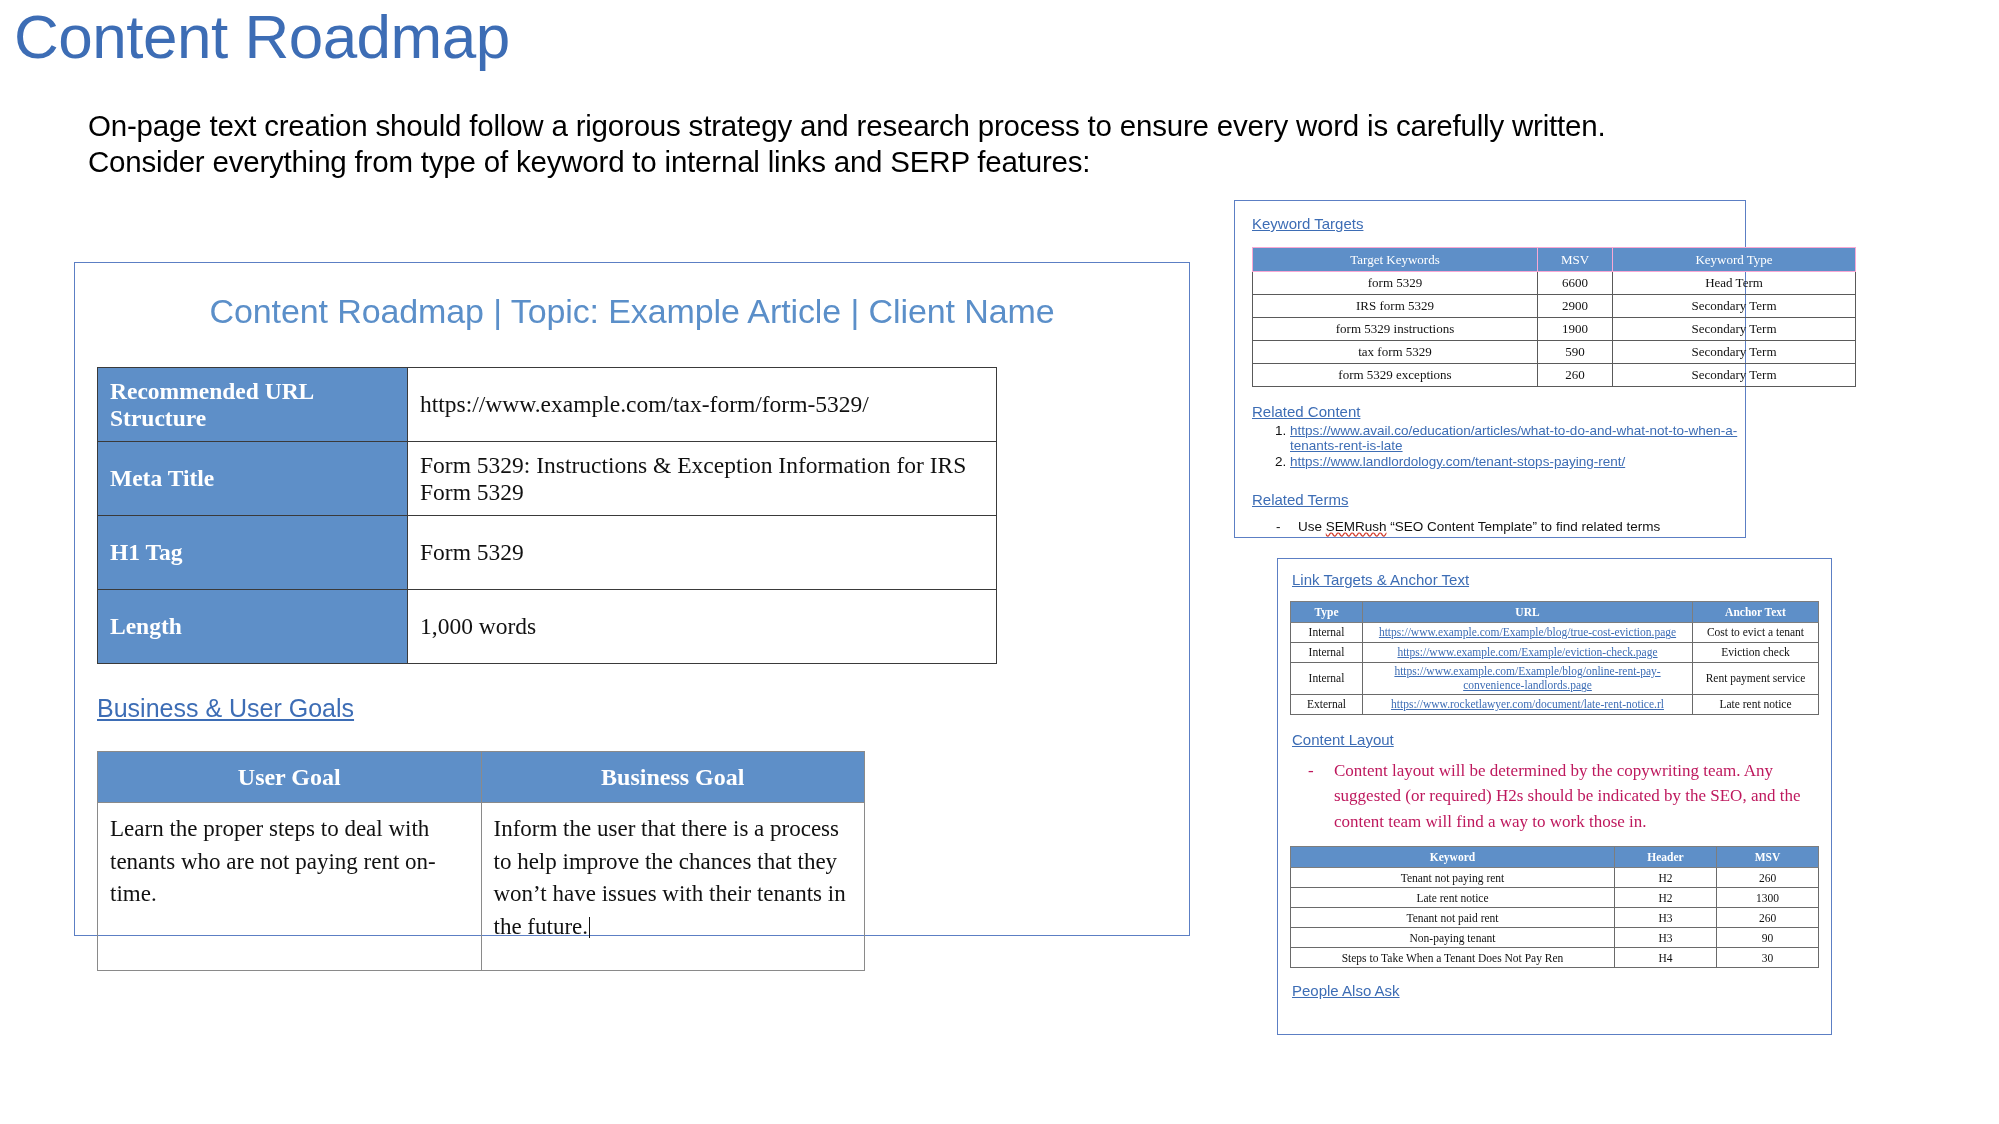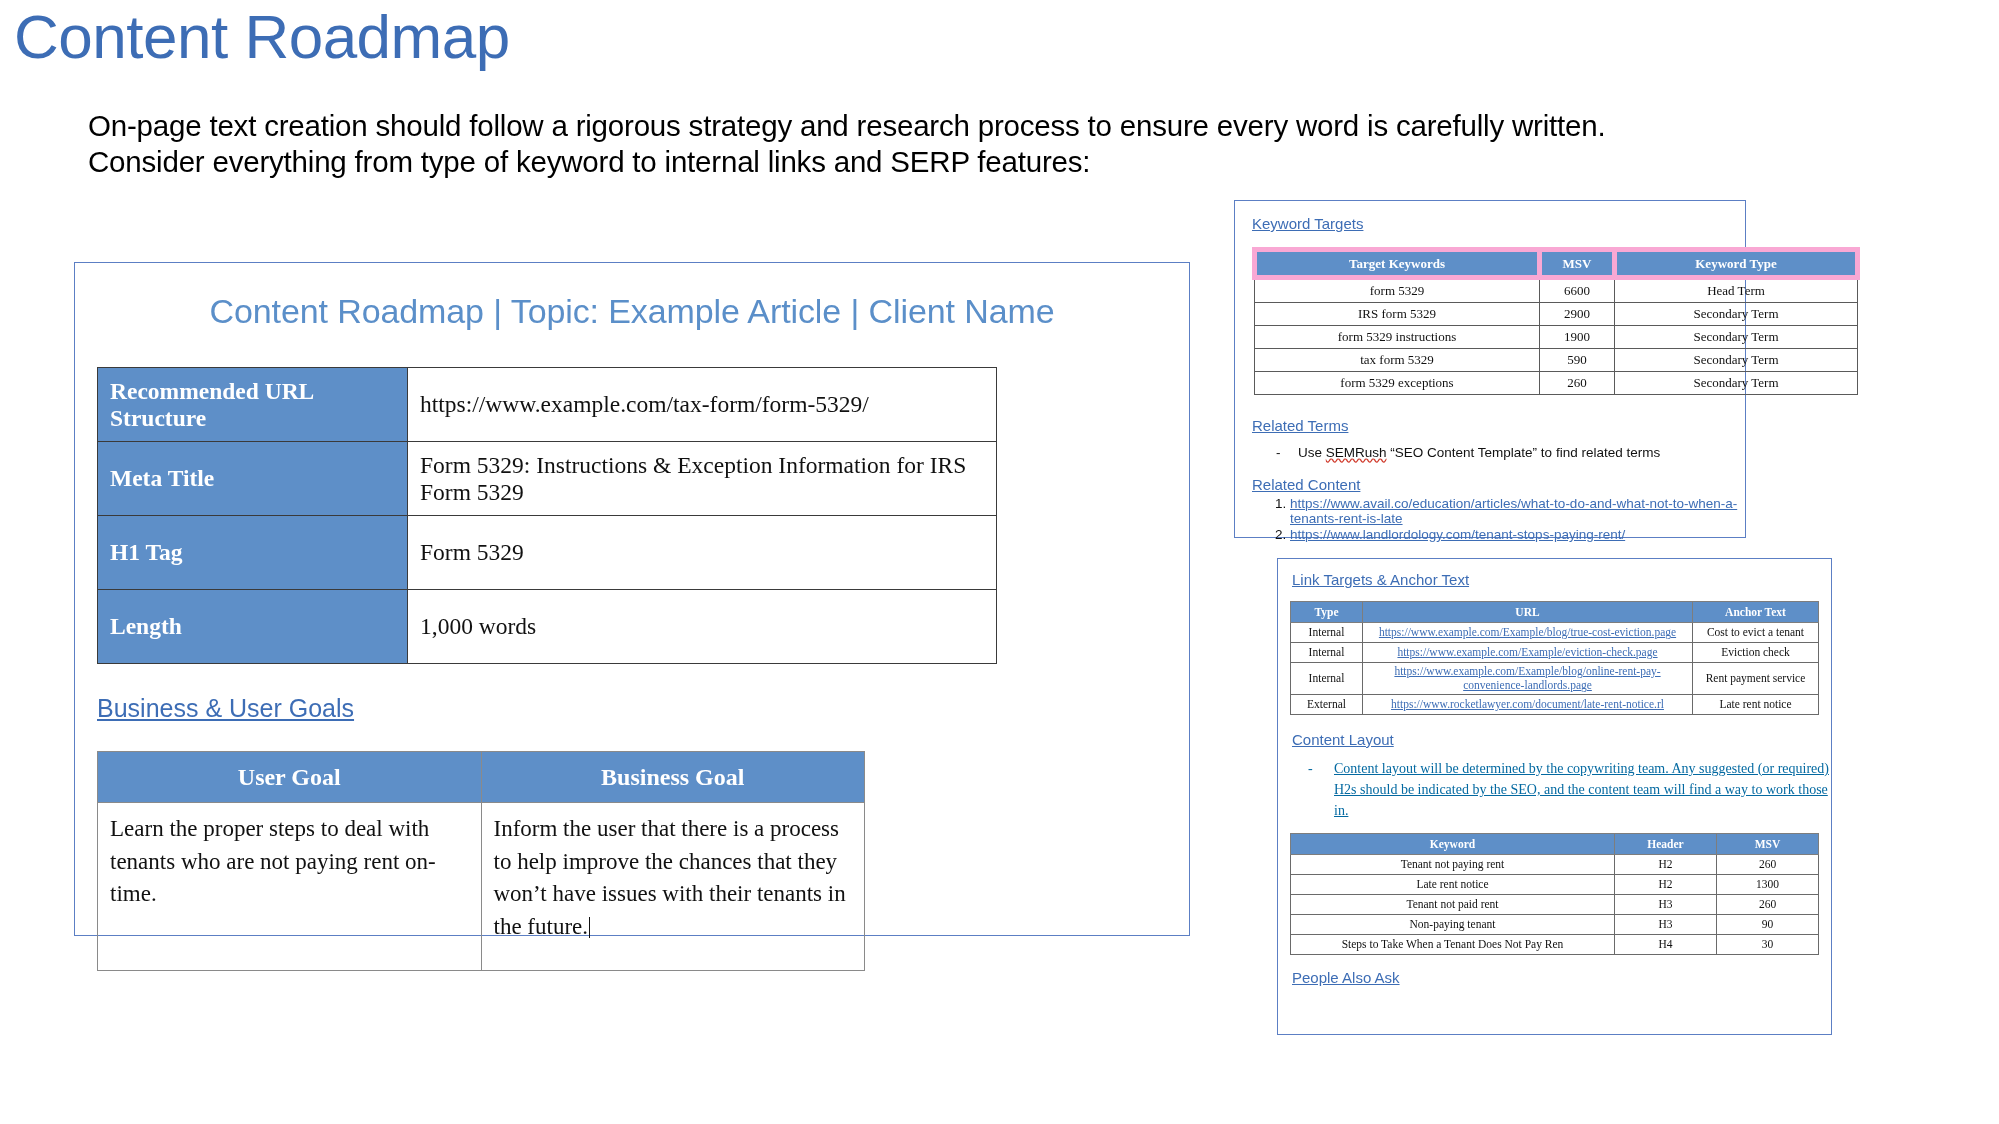--- a/index.html
+++ b/index.html
@@ -157,24 +157,24 @@
   table.kw {
     border-collapse: collapse;
     margin: 14px 0 0 17px;
     width: 603px;
     table-layout: fixed;
     font-family: "Liberation Serif", serif;
   }
   table.kw th {
     background: #5E8FC8;
     color: #ffffff;
-    font-weight: bold;
+    font-weight: normal;
     font-size: 13px;
     height: 21px;
-    border: 5px solid #f9a8d4;
+    border: 1px solid #f9a8d4;
   }
   table.kw td {
     border: 1px solid #5a5a5a;
     text-align: center;
     font-size: 13px;
     color: #111;
     height: 20px;
   }
 
   .rc-block { margin: 16px 0 0 17px; }
@@ -249,24 +249,23 @@
   }
   table.links td a {
     color: #3D6DB5;
     text-decoration: underline;
     font-family: "Liberation Serif", serif;
     font-size: 11.5px;
   }
 
   .serif-note {
     font-family: "Liberation Serif", serif;
-    font-size: 14px;
-    color: #0369a1;
+    font-size: 17px;
+    color: #be185d;
     line-height: 1.5;
-    text-decoration: underline;
   }
   ul.dash-serif {
     list-style: none;
     margin: 9px 0 0 0;
     padding-left: 16px;
   }
   ul.dash-serif > li { position: relative; padding-left: 26px; }
   ul.dash-serif > li:before {
     content: "-";
     position: absolute; left: 0; top: 0;
@@ -377,35 +376,35 @@
         <td>Secondary Term</td>
       </tr>
       <tr>
         <td>form 5329 exceptions</td>
         <td>260</td>
         <td>Secondary Term</td>
       </tr>
     </tbody>
   </table>
 
-  <div class="rc-block" style="margin-top:22px">
-    <div class="mini-heading" style="margin:0">Related Terms</div>
-    <ul class="dash">
-      <li><span>Use </span><span class="spell">SEMRush</span><span> “SEO Content Template” to find related terms</span></li>
-    </ul>
-  </div>
-
   <div class="rc-block">
     <div class="mini-heading" style="margin:0">Related Content</div>
     <ol class="rc-list">
       <li><a href="#">https://www.avail.co/education/articles/what-to-do-and-what-not-to-when-a-tenants-rent-is-late</a></li>
       <li><a href="#">https://www.landlordology.com/tenant-stops-paying-rent/</a></li>
     </ol>
   </div>
 
+  <div class="rc-block" style="margin-top:22px">
+    <div class="mini-heading" style="margin:0">Related Terms</div>
+    <ul class="dash">
+      <li><span>Use </span><span class="spell">SEMRush</span><span> “SEO Content Template” to find related terms</span></li>
+    </ul>
+  </div>
+
 </div>
 
 <div class="panel" id="right-bottom-panel">
 
   <div class="mini-heading">Link Targets &amp; Anchor Text</div>
 
   <table class="links">
     <colgroup>
         <col style="width:72px">
         <col style="width:330px">

